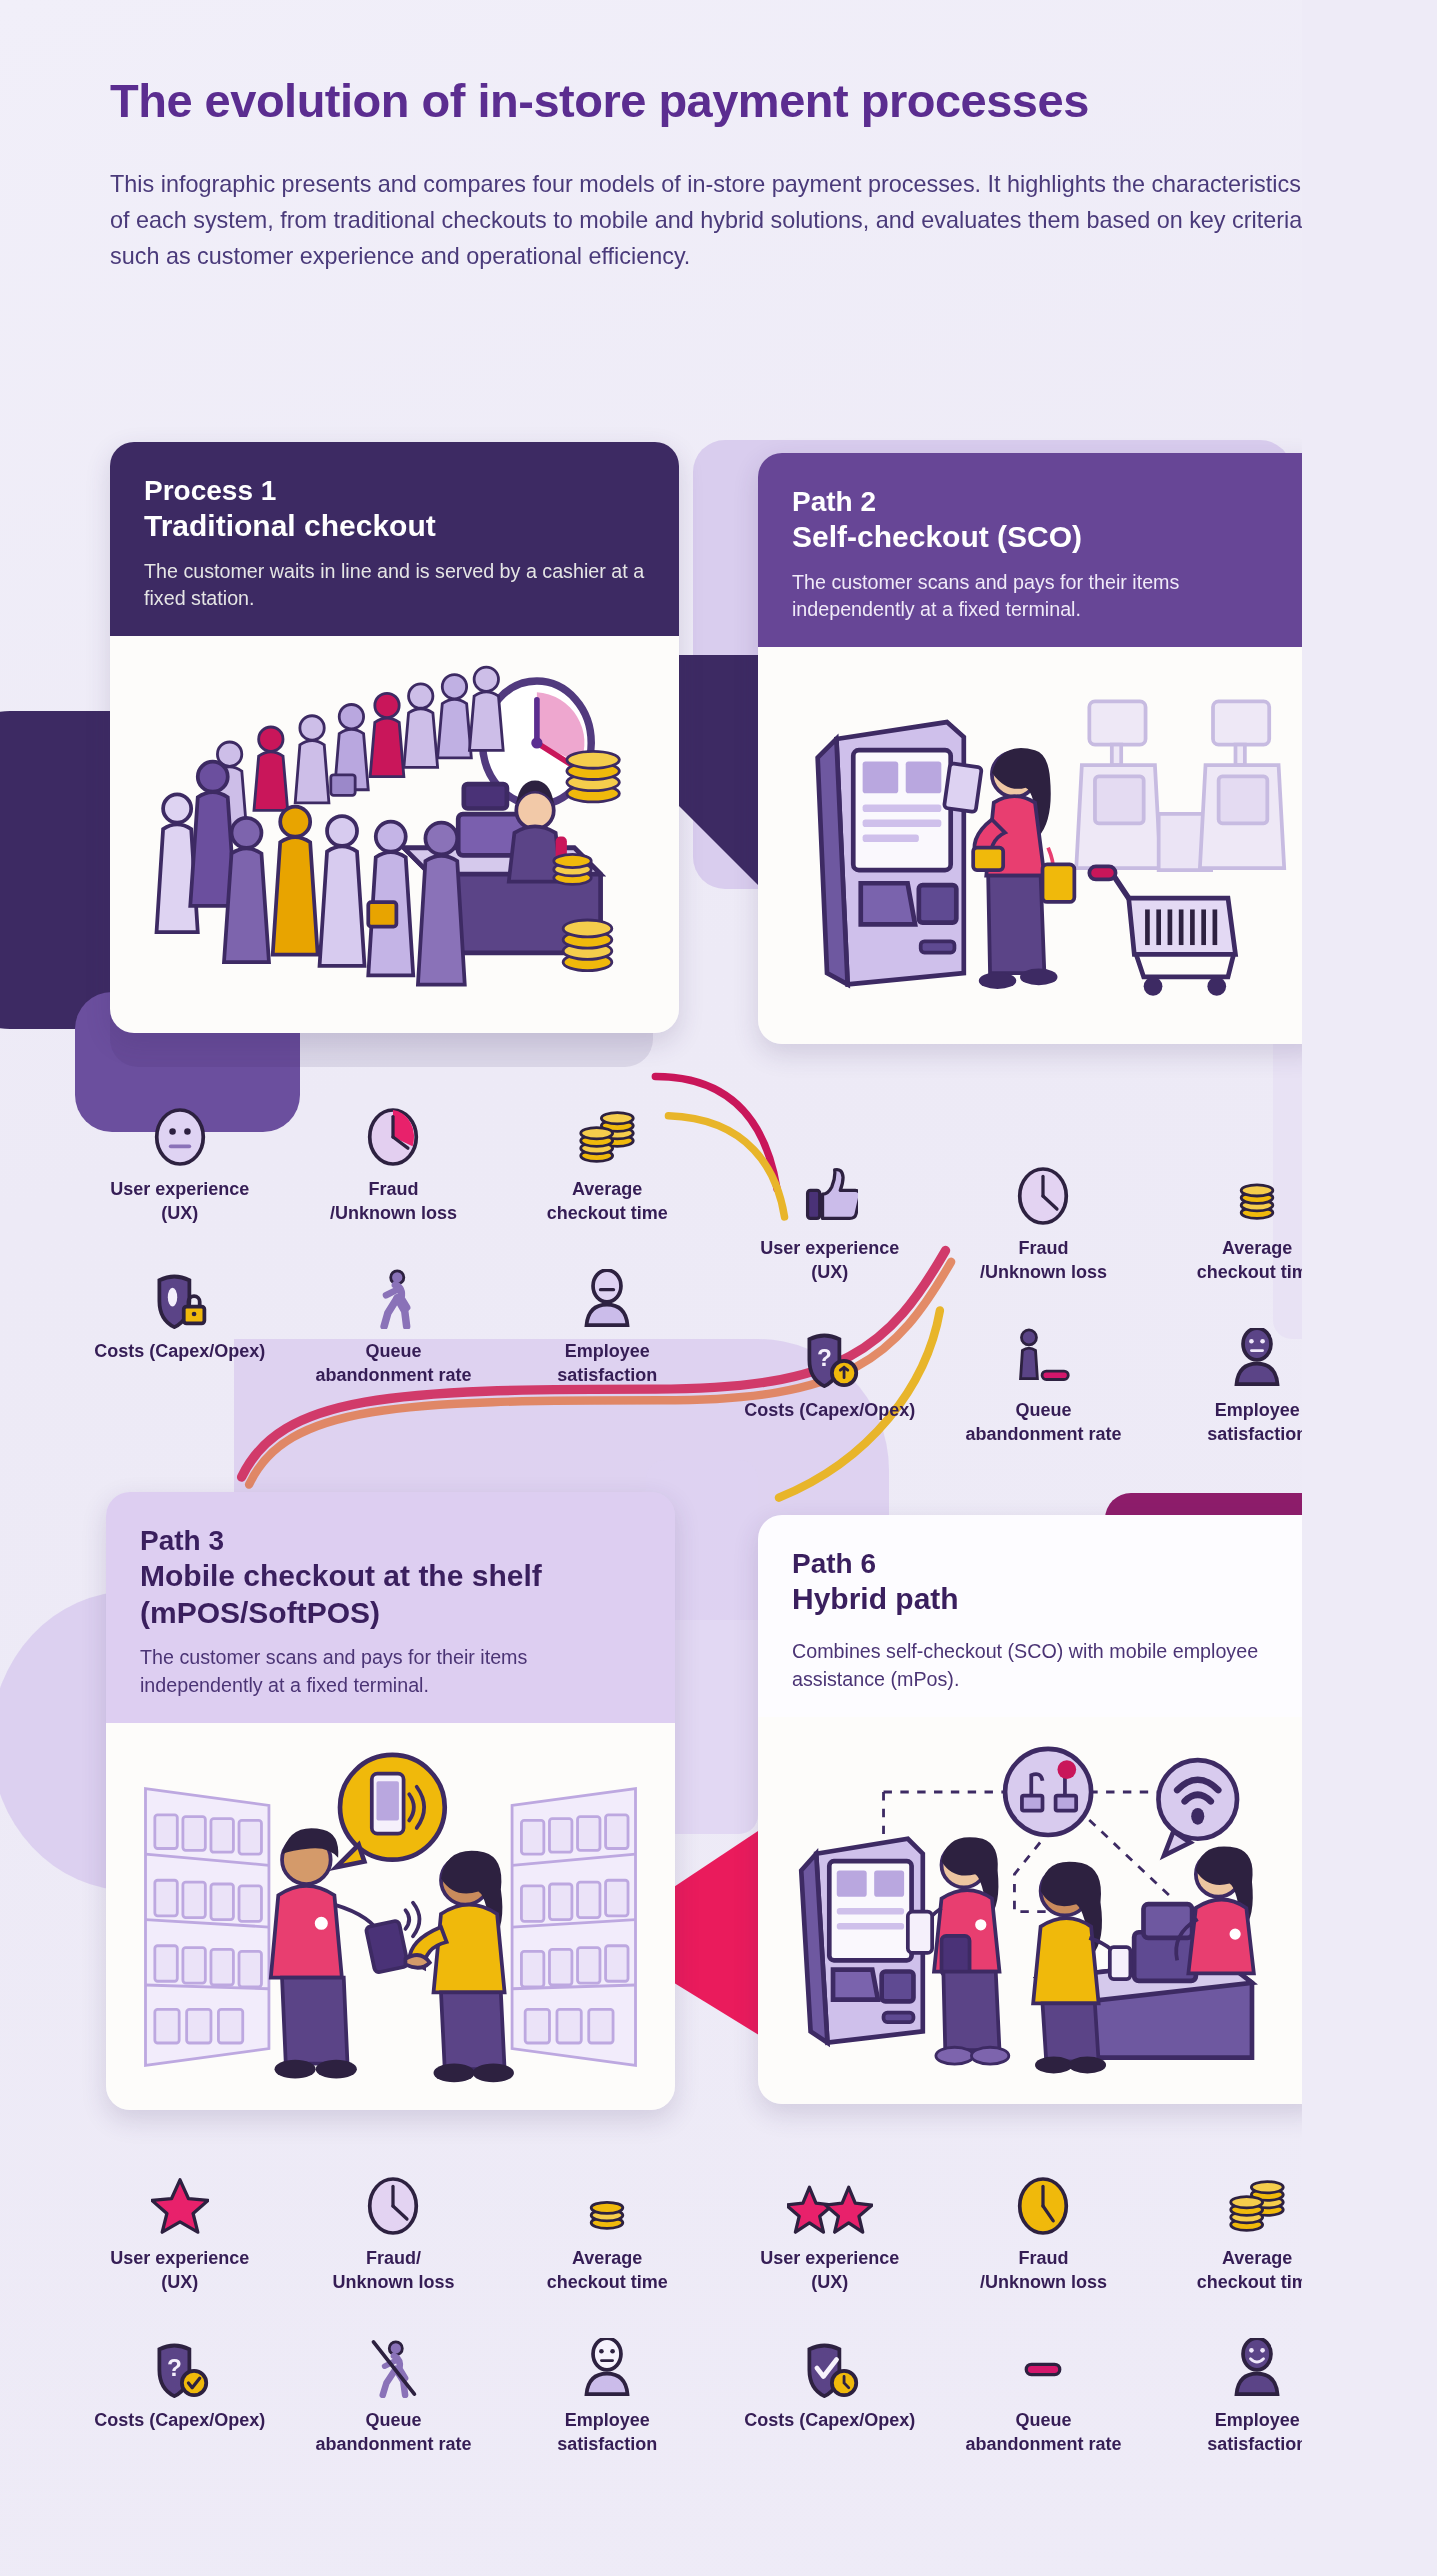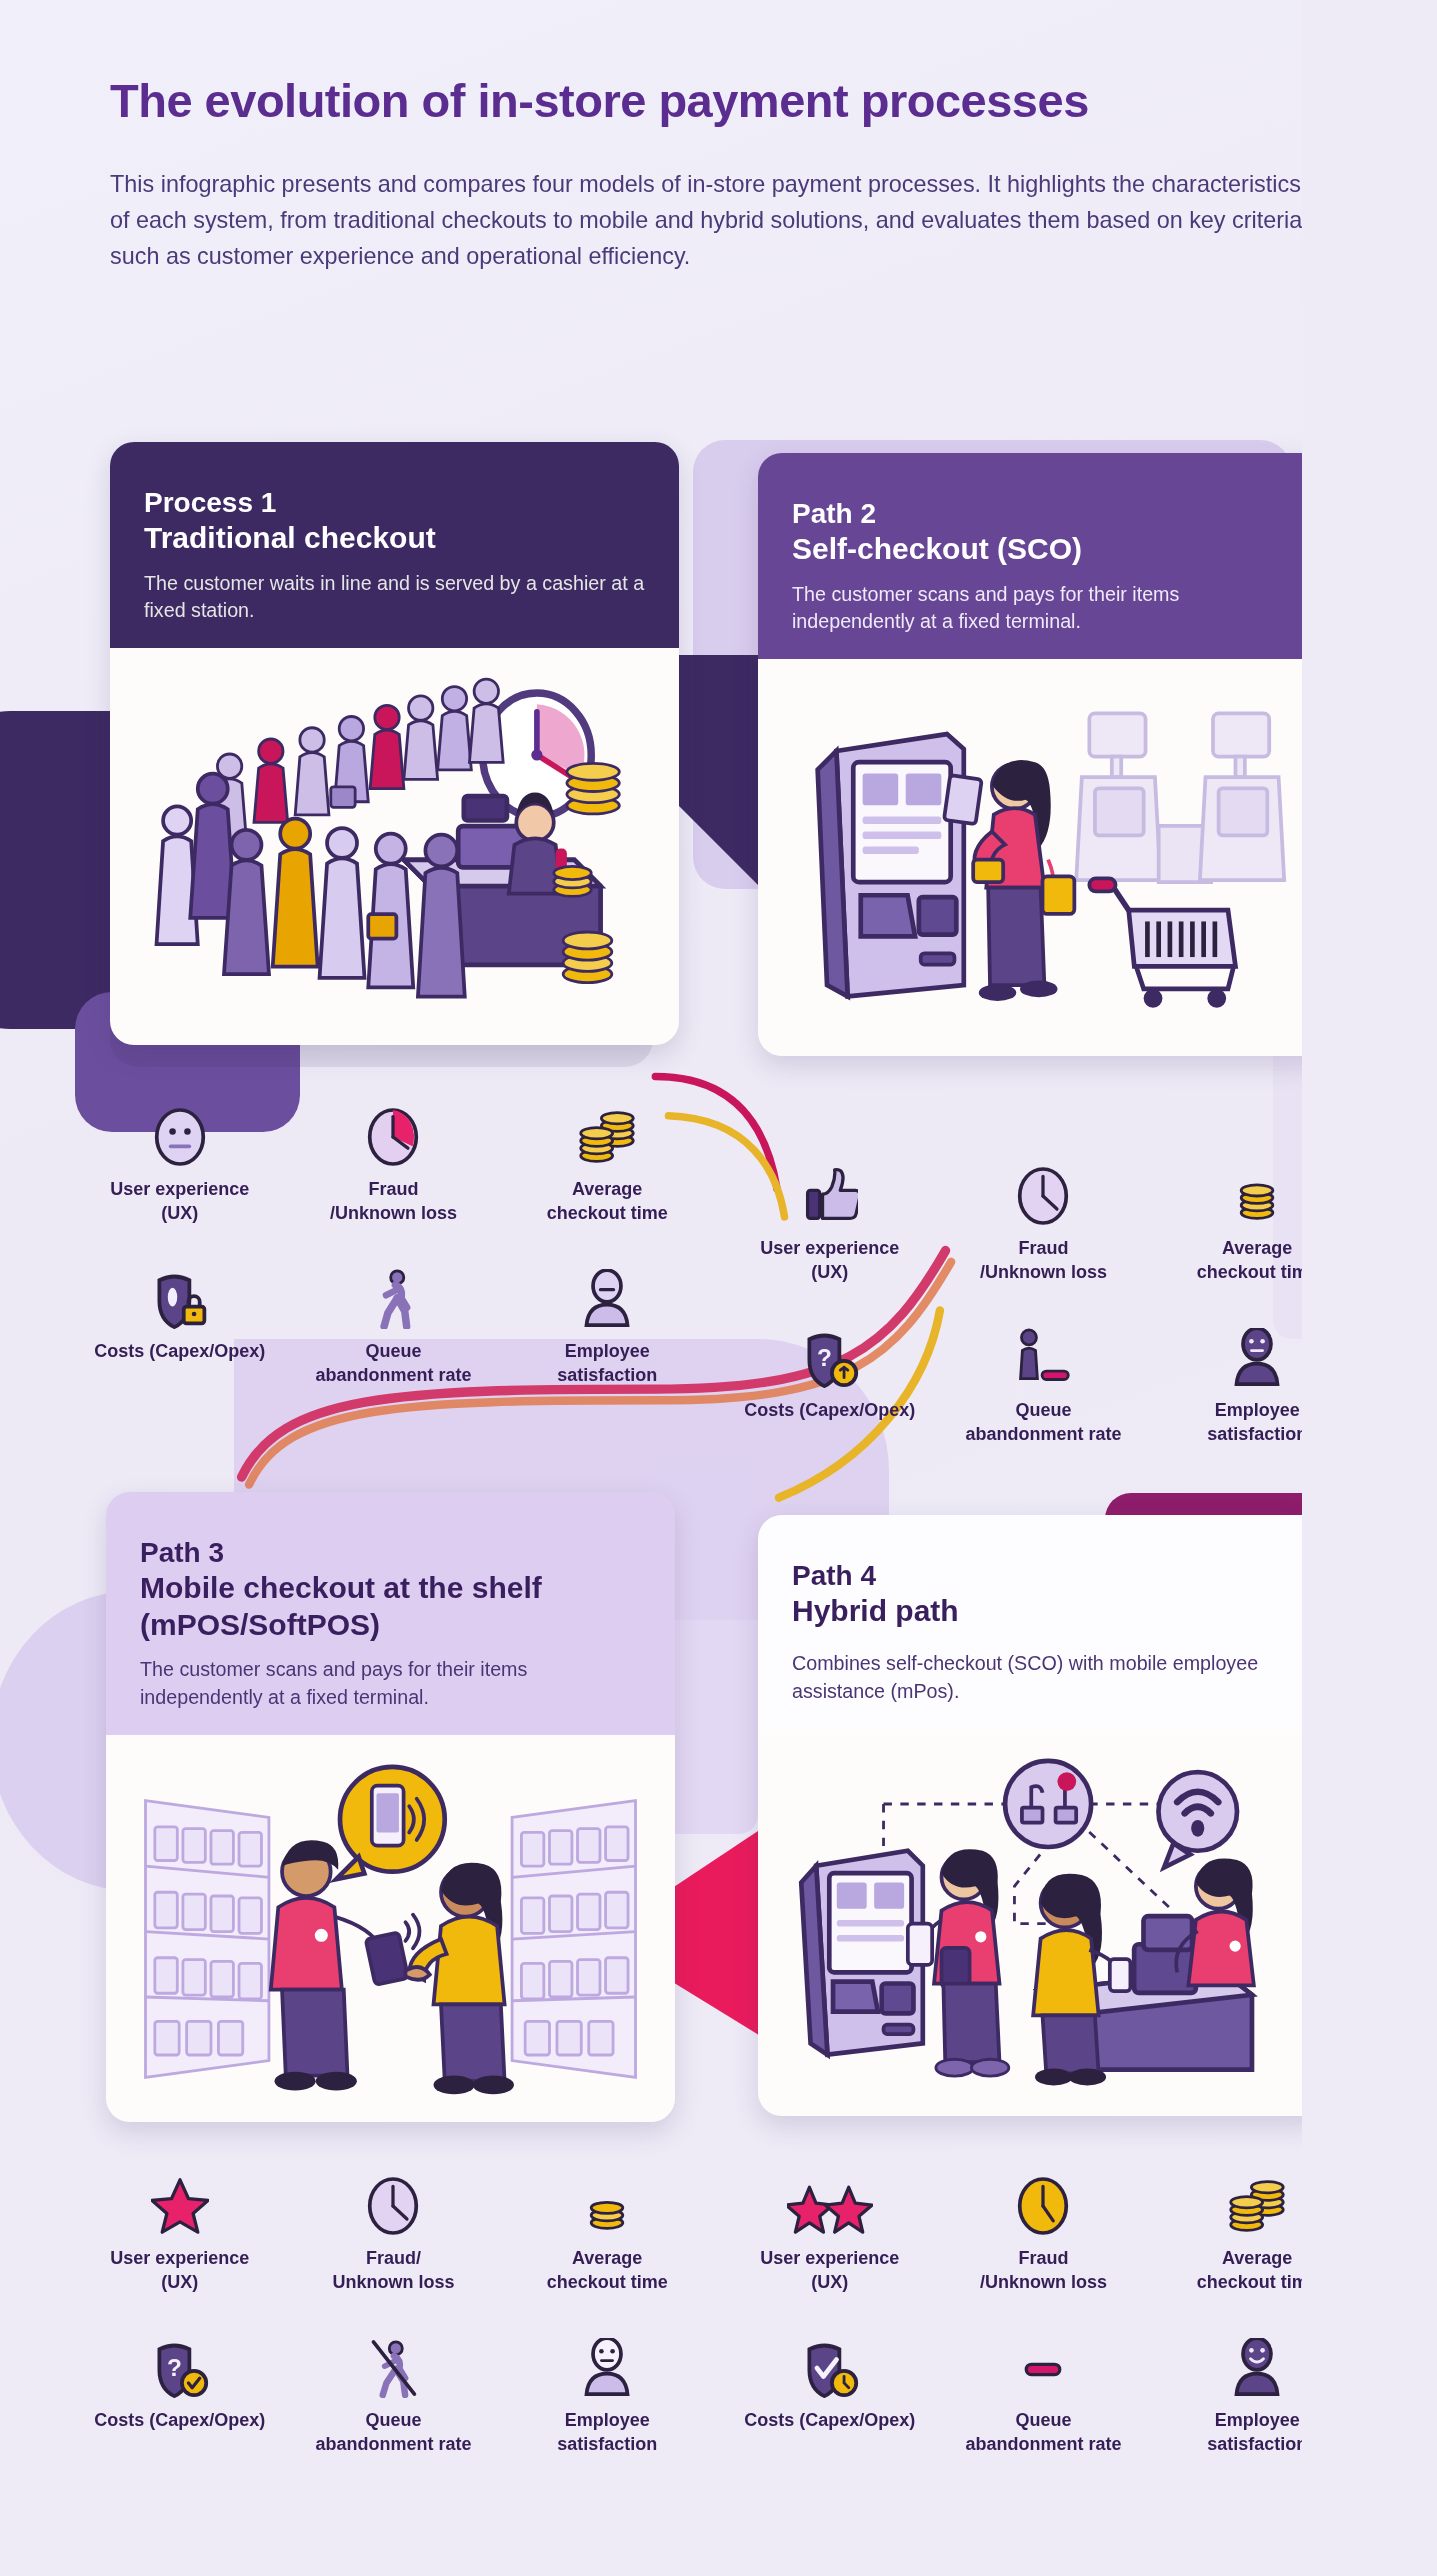--- a/index.html
+++ b/index.html
@@ -86,21 +86,21 @@
     letter-spacing: -0.5px; line-height: 1.1;
   }
   .intro {
     margin-top: 39px; font-size: 23.4px; line-height: 1.55;
     color: #4a3a7a; max-width: 1208px; font-weight: 400;
   }
 
   
   .card { position: absolute; border-radius: 24px; overflow: hidden;
           box-shadow: 0 9.4px 26px rgba(61,42,99,.16); }
-  .card-head { padding: 44px 34px 24px 34px; }
+  .card-head { padding: 32px 34px 24px 34px; }
   .card-eyebrow { font-size: 28px; font-weight: 700; line-height: 1.22; }
   .card-title   { font-size: 30px; font-weight: 700; line-height: 1.22; }
   .card-desc    { font-size: 19.7px; line-height: 1.38; margin-top: 13px; }
 
   
   #card1 { left: 110px; top: 442px; width: 569px; }
   #card1 .card-head { background:#3d2a63; color:#fff; }
   #card1 .card-desc { color:#e5e5e5; }
   
   #card2 { left: 758px; top: 453px; width: 569px; }
@@ -450,21 +450,21 @@
           <path d="M334 270 l64 0 l4 82 l-64 0 Z" fill="#5b4487" stroke="#3d2a63" stroke-width="4"></path>
           <ellipse cx="348" cy="356" rx="22" ry="10" fill="#2d2140"></ellipse>
           <ellipse cx="390" cy="356" rx="22" ry="10" fill="#2d2140"></ellipse>
         </svg>
       </div>
     </div>
   </div>
 
   <div class="card" id="card4">
     <div class="card-head">
-      <div class="card-eyebrow">Path 4</div>
+      <div class="card-eyebrow">Path 6</div>
       <div class="card-title">Hybrid path</div>
       <div class="card-desc">Combines self-checkout (SCO) with mobile employee assistance (mPos).</div>
     </div>
     <div class="card-illu">
       <div class="illu-box">
         <svg viewBox="0 0 560 370" width="100%" height="100%">
 
           <g stroke="#3d2a63" stroke-width="3" fill="none" stroke-dasharray="9 9">
             <path d="M110 62 L240 62"></path>
             <path d="M110 62 L110 120"></path>

